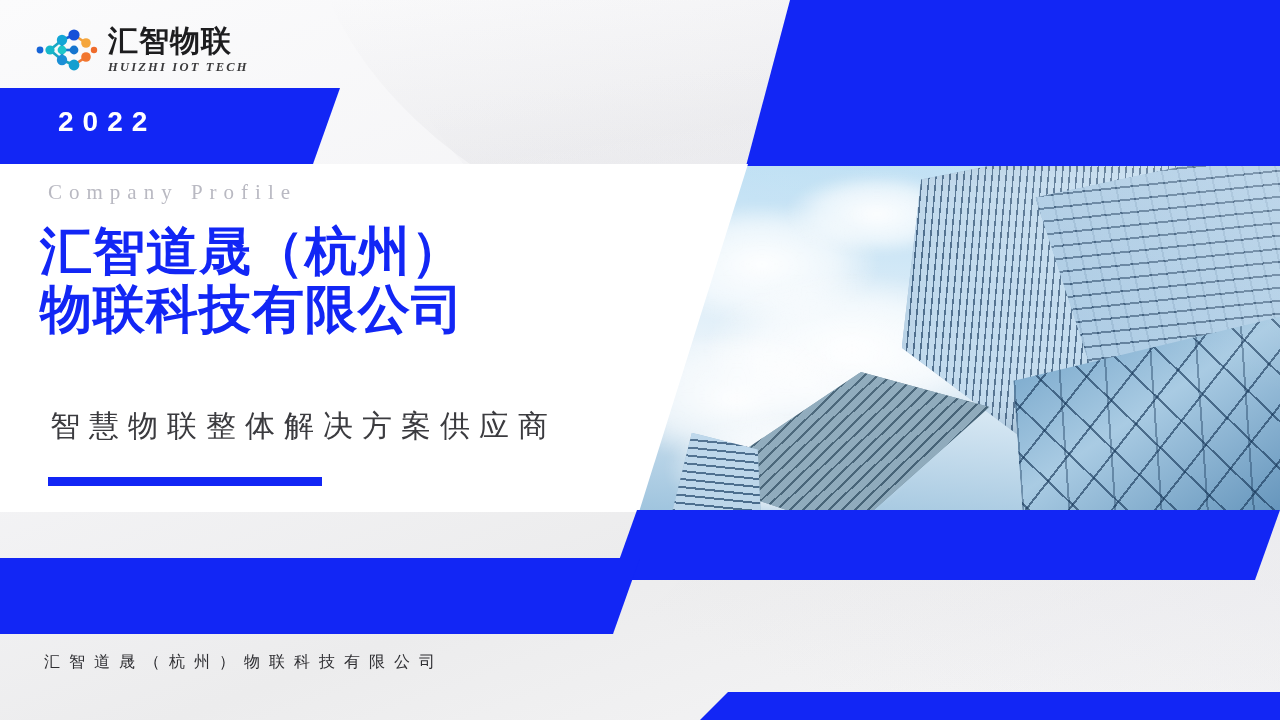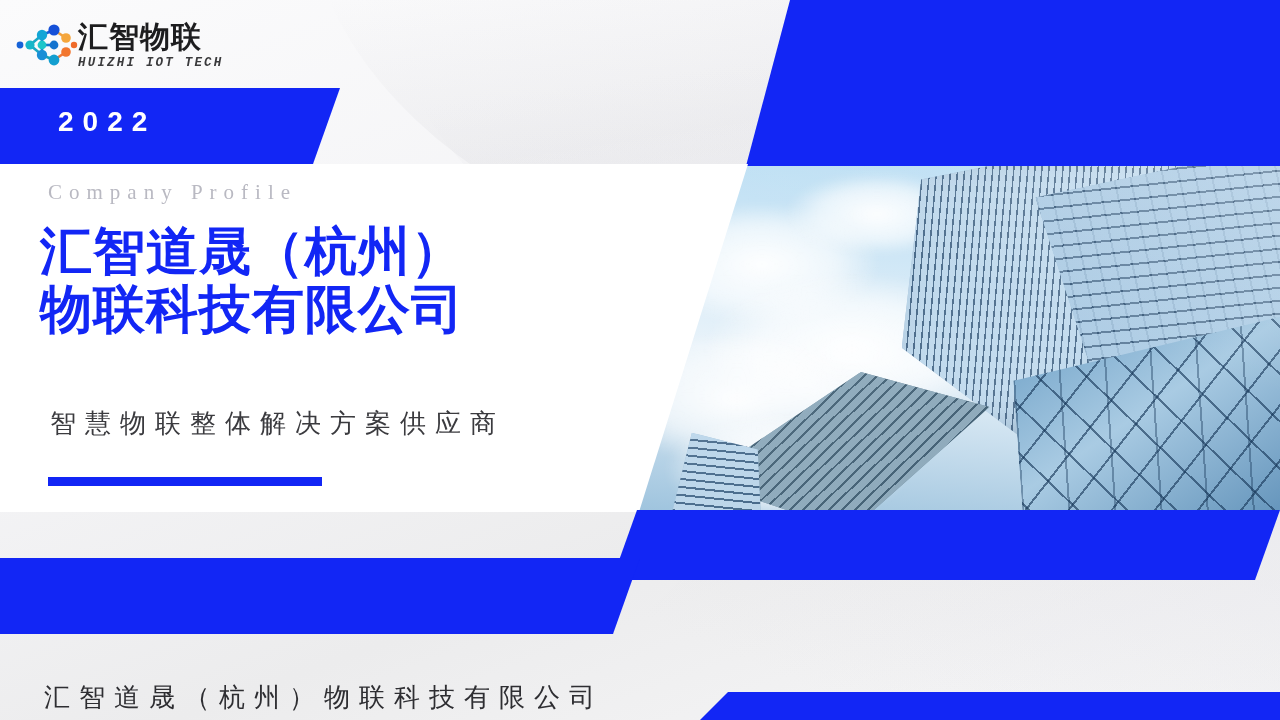--- a/index.html
+++ b/index.html
@@ -173,35 +173,35 @@
   }
   
   .blue-bottom {
     left:700px; top:692px; width:580px; height:28px;
     background:var(--brand);
     clip-path:polygon(28px 0, 580px 0, 580px 28px, 0 28px);
   }
 
   
   .logo {
-    position:absolute; left:16px; top:22px;
-    display:flex; align-items:flex-start; 
+    position:absolute; left:36px; top:22px;
+    display:flex; align-items:center; gap:10px;
     height:56px;
   }
   .logo-mark { width:62px; height:46px; display:block; }
   .logo-text { display:flex; flex-direction:column; line-height:1; }
   .logo-cn {
     font-size:30px; font-weight:bold; color:#1d1d1f;
     letter-spacing:1px;
     font-family:"DejaVu Sans","Liberation Sans",sans-serif;
   }
   .logo-en {
     font-size:12.5px; font-weight:bold; font-style:italic;
     color:#3a3a3c; letter-spacing:2.2px; margin-top:5px;
-    font-family:Liberation Mono, monospace;
+    font-family:Liberation Serif, serif;
   }
 
   
   .year {
     position:absolute; left:58px; top:106px;
     color:#ffffff; font-size:28px; font-weight:bold;
     letter-spacing:9px;
     font-family:"Liberation Sans",sans-serif;
   }
   .eyebrow {
@@ -213,30 +213,30 @@
     position:absolute; left:40px; top:222px;
     width:690px;
     color:var(--brand);
     font-size:52px; font-weight:bold; line-height:1.12;
     letter-spacing:1px;
     font-family:"DejaVu Sans","Liberation Sans",sans-serif;
     white-space:pre-line;
   }
   .subtitle {
     position:absolute; left:50px; top:406px;
-    color:#3b3b3f; font-size:26px; letter-spacing:9px;
+    color:#3b3b3f; font-size:30px; letter-spacing:9px;
     font-family:"DejaVu Sans","Liberation Sans",sans-serif;
   }
   .rule {
     position:absolute; left:48px; top:477px;
     width:274px; height:9px; background:var(--brand);
   }
   .footer {
-    position:absolute; left:44px; top:680px;
-    color:#2e2e32; font-size:26px; letter-spacing:9px;
+    position:absolute; left:44px; top:652px;
+    color:#2e2e32; font-size:16px; letter-spacing:9px;
     font-family:"DejaVu Sans","Liberation Sans",sans-serif;
   }
 
   :root { --brand:#1226f5; }
 </style>
 </head>
 <body>
 
 <div id="slide">
 

